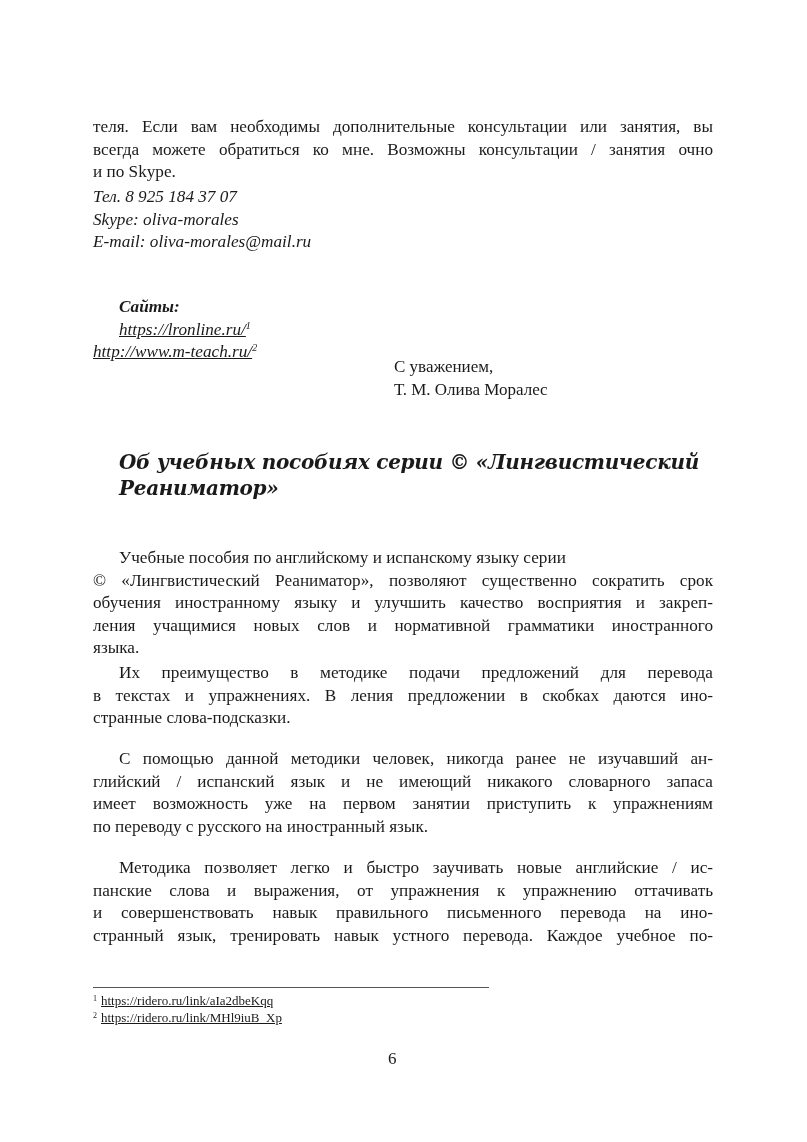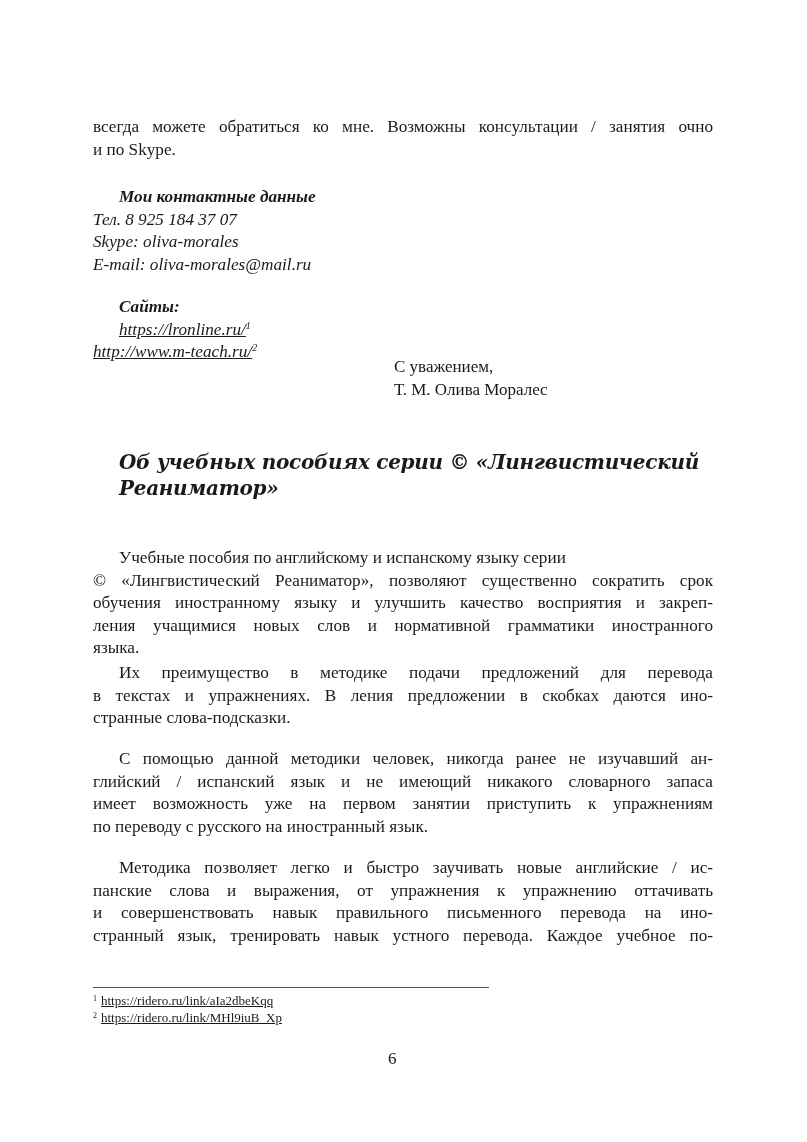--- a/index.html
+++ b/index.html
@@ -18,26 +18,26 @@
     .fn { position: absolute; left: 0; font-size: 13px; line-height: 16px; }
     .fn sup { font-size: 8px; vertical-align: 4px; margin-right: 4px; }
     .pagenum { position: absolute; left: 295px; top: 1049px; font-size: 17px; }
   </style>
 </head>
 <body>
 
 <div class="page">
 
   <div class="p" style="top:116px">
+    <span class="line just">теля. Если вам необходимы дополнительные консультации или занятия, вы</span>
     <span class="line just">всегда можете обратиться ко мне. Возможны консультации / занятия очно</span>
     <span class="line">и по Skype.</span>
   </div>
 
   <div class="p it" style="top:186px">
-    <span class="line b" style="padding-left:26px">Мои контактные данные</span>
     <span class="line">Тел. 8 925 184 37 07</span>
     <span class="line">Skype: oliva-morales</span>
     <span class="line">E-mail: oliva-morales@mail.ru</span>
   </div>
 
   <div class="p it" style="top:296px">
     <span class="line b" style="padding-left:26px">Сайты:</span>
     <span class="line" style="padding-left:26px">
       <a class="lnk" href="#">https://lronline.ru/</a><sup>1</sup>
     </span>

